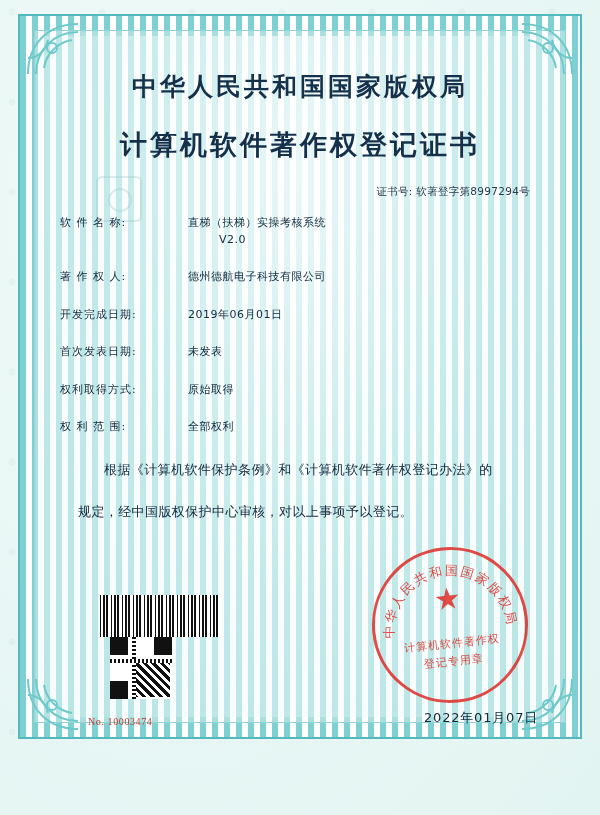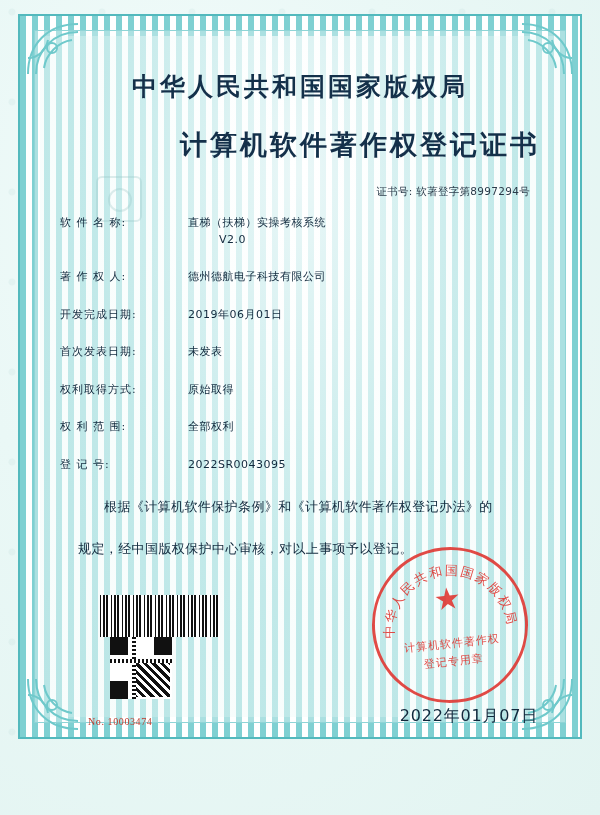--- a/index.html
+++ b/index.html
@@ -73,21 +73,21 @@
   .title-1{
     text-align:center;
     font-family:"DejaVu Serif","Liberation Serif",serif;
     font-size:25px;
     font-weight:bold;
     letter-spacing:3px;
     color:#14304a;
     margin:0 0 24px 0;
   }
   .title-2{
-    text-align:right;
+    text-align:center;
     font-family:"DejaVu Serif","Liberation Serif",serif;
     font-size:27px;
     font-weight:bold;
     letter-spacing:3px;
     color:#14304a;
     margin:0 0 22px 0;
   }
   .cert-no{
     text-align:right;
     font-size:10.5px;
@@ -173,21 +173,21 @@
       repeating-linear-gradient(45deg,#111 0 3px,#fff 3px 6px) 24px 24px/36px 36px no-repeat,
       #fff;
   }
   .serial{
     position:absolute;left:88px;bottom:88px;
     font-size:10px;color:#c0392b;letter-spacing:.6px;
     font-family:Liberation Serif, serif;
   }
   .issue-date{
     position:absolute;right:62px;bottom:88px;
-    font-size:16px;color:#11293d;letter-spacing:.8px;
+    font-size:13px;color:#11293d;letter-spacing:.8px;
   }
   .ghost-logo{
     position:absolute;left:96px;top:176px;
     width:42px;height:42px;border:2px solid rgba(150,195,195,.3);
     border-radius:6px;
   }
   .ghost-logo:after{
     content:"";position:absolute;left:10px;top:10px;width:20px;height:20px;
     border:2px solid rgba(150,195,195,.3);border-radius:50%;
   }
@@ -285,24 +285,20 @@
     <div class="row">
       <div class="lbl">权利取得方式:</div>
       <div class="val">原始取得</div>
     </div>
 
     <div class="row">
       <div class="lbl">权 利 范 围:</div>
       <div class="val">全部权利</div>
     </div>
 
-    <div class="row">
-      <div class="lbl">登 记 号:</div>
-      <div class="val">2022SR0043095</div>
-    </div>
 
     <p class="para">根据《计算机软件保护条例》和《计算机软件著作权登记办法》的</p>
     <p class="para" style="text-indent:0">规定，经中国版权保护中心审核，对以上事项予以登记。</p>
   </div>
 
   <div class="barcode"></div>
   <div class="qr"></div>
   <div class="serial">No. 10003474</div>
   <div class="issue-date">2022年01月07日</div>
 

